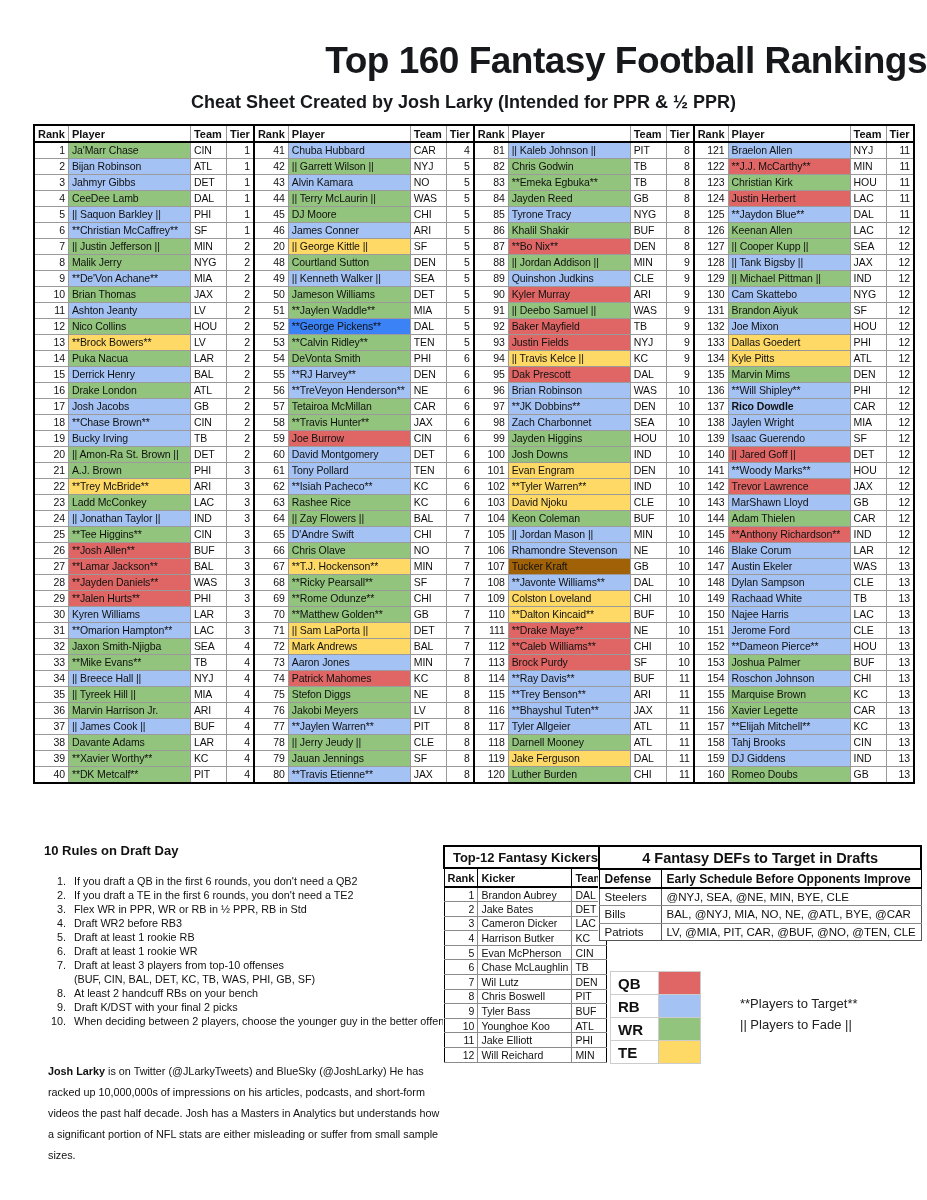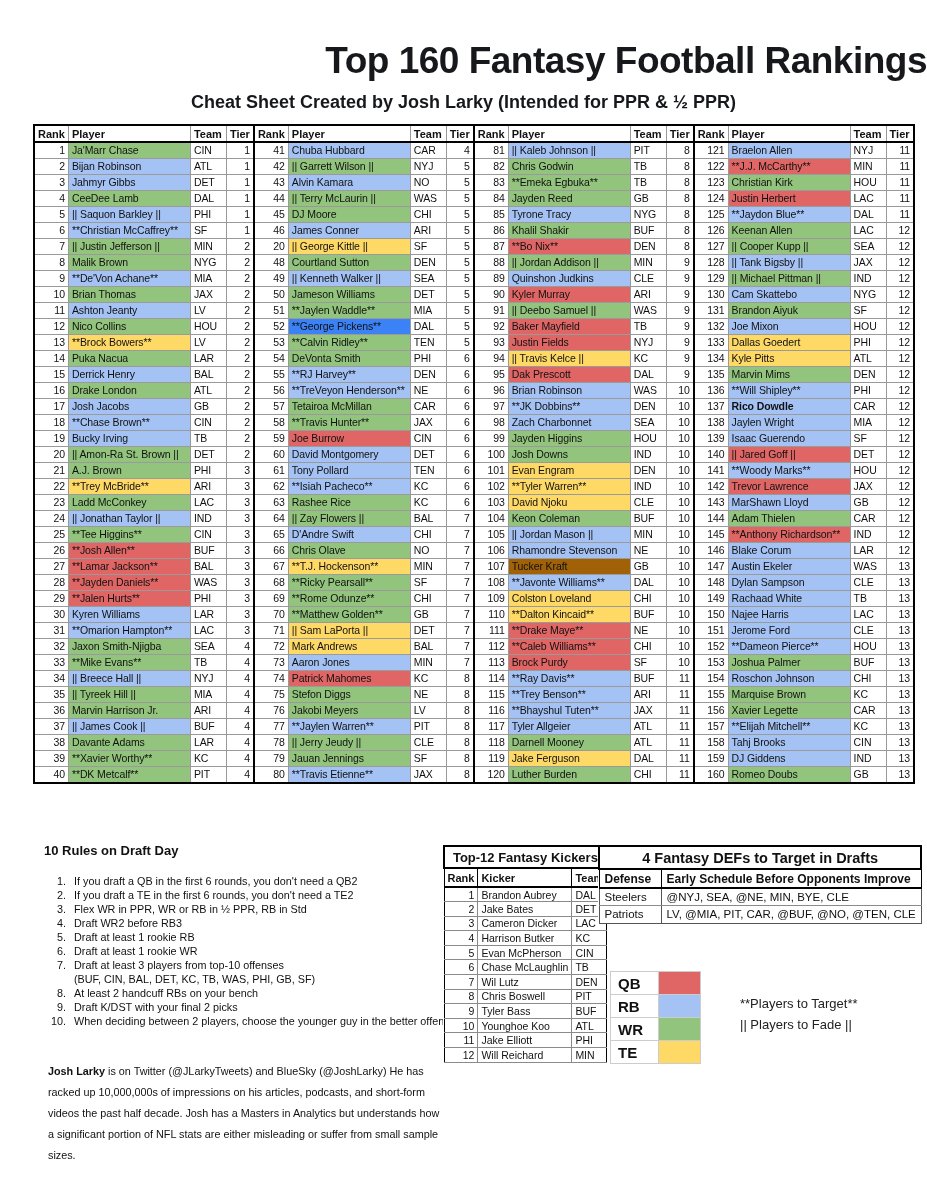--- a/index.html
+++ b/index.html
@@ -158,21 +158,21 @@
           <td class="c-tier">1</td>
         </tr>
         <tr>
           <td class="c-rank">7</td>
           <td class="c-player" style="background: rgb(147, 196, 125);">|| Justin Jefferson ||</td>
           <td class="c-team">MIN</td>
           <td class="c-tier">2</td>
         </tr>
         <tr>
           <td class="c-rank">8</td>
-          <td class="c-player" style="background: rgb(147, 196, 125);">Malik Brown</td>
+          <td class="c-player" style="background: rgb(147, 196, 125);">Malik Jerry</td>
           <td class="c-team">NYG</td>
           <td class="c-tier">2</td>
         </tr>
         <tr>
           <td class="c-rank">9</td>
           <td class="c-player" style="background: rgb(164, 194, 244);">**De'Von Achane**</td>
           <td class="c-team">MIA</td>
           <td class="c-tier">2</td>
         </tr>
         <tr>
@@ -1282,20 +1282,24 @@
           <th class="dh">Defense</th>
           <th class="dh">Early Schedule Before Opponents Improve</th>
         </tr>
     </thead>
     <tbody id="defs-body">
         <tr>
           <td class="d-name">Steelers</td>
           <td class="d-sched">@NYJ, SEA, @NE, MIN, BYE, CLE</td>
         </tr>
         <tr>
+          <td class="d-name">Bills</td>
+          <td class="d-sched">BAL, @NYJ, MIA, NO, NE, @ATL, BYE, @CAR</td>
+        </tr>
+        <tr>
           <td class="d-name">Patriots</td>
           <td class="d-sched">LV, @MIA, PIT, CAR, @BUF, @NO, @TEN, CLE</td>
         </tr>
       </tbody>
   </table>
 </div>
 
 <table class="legend">
   <tbody id="legend-body">
       <tr>

